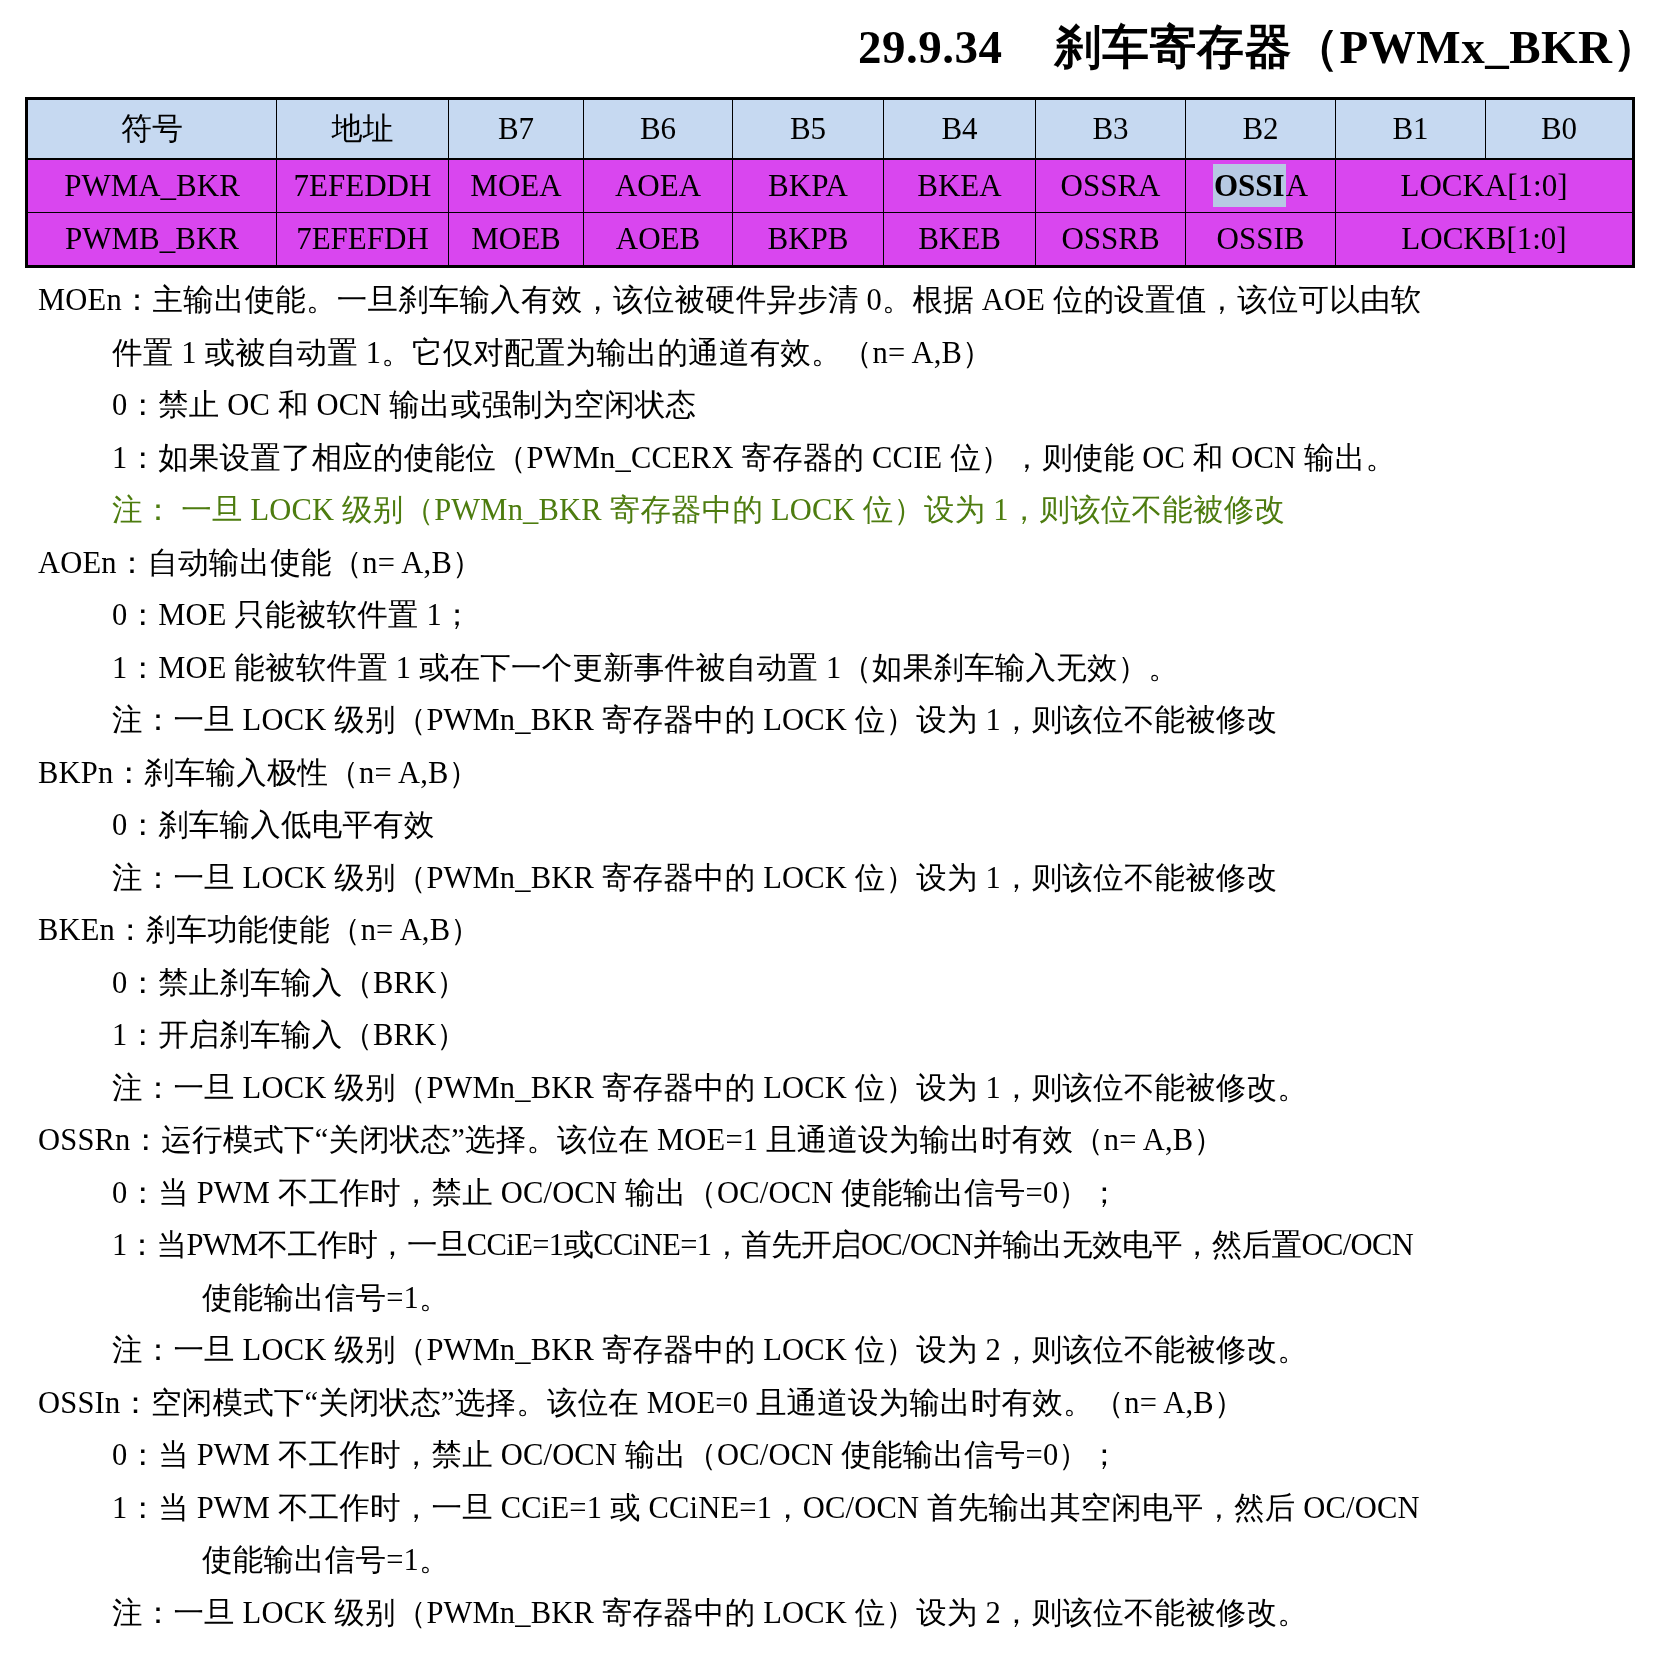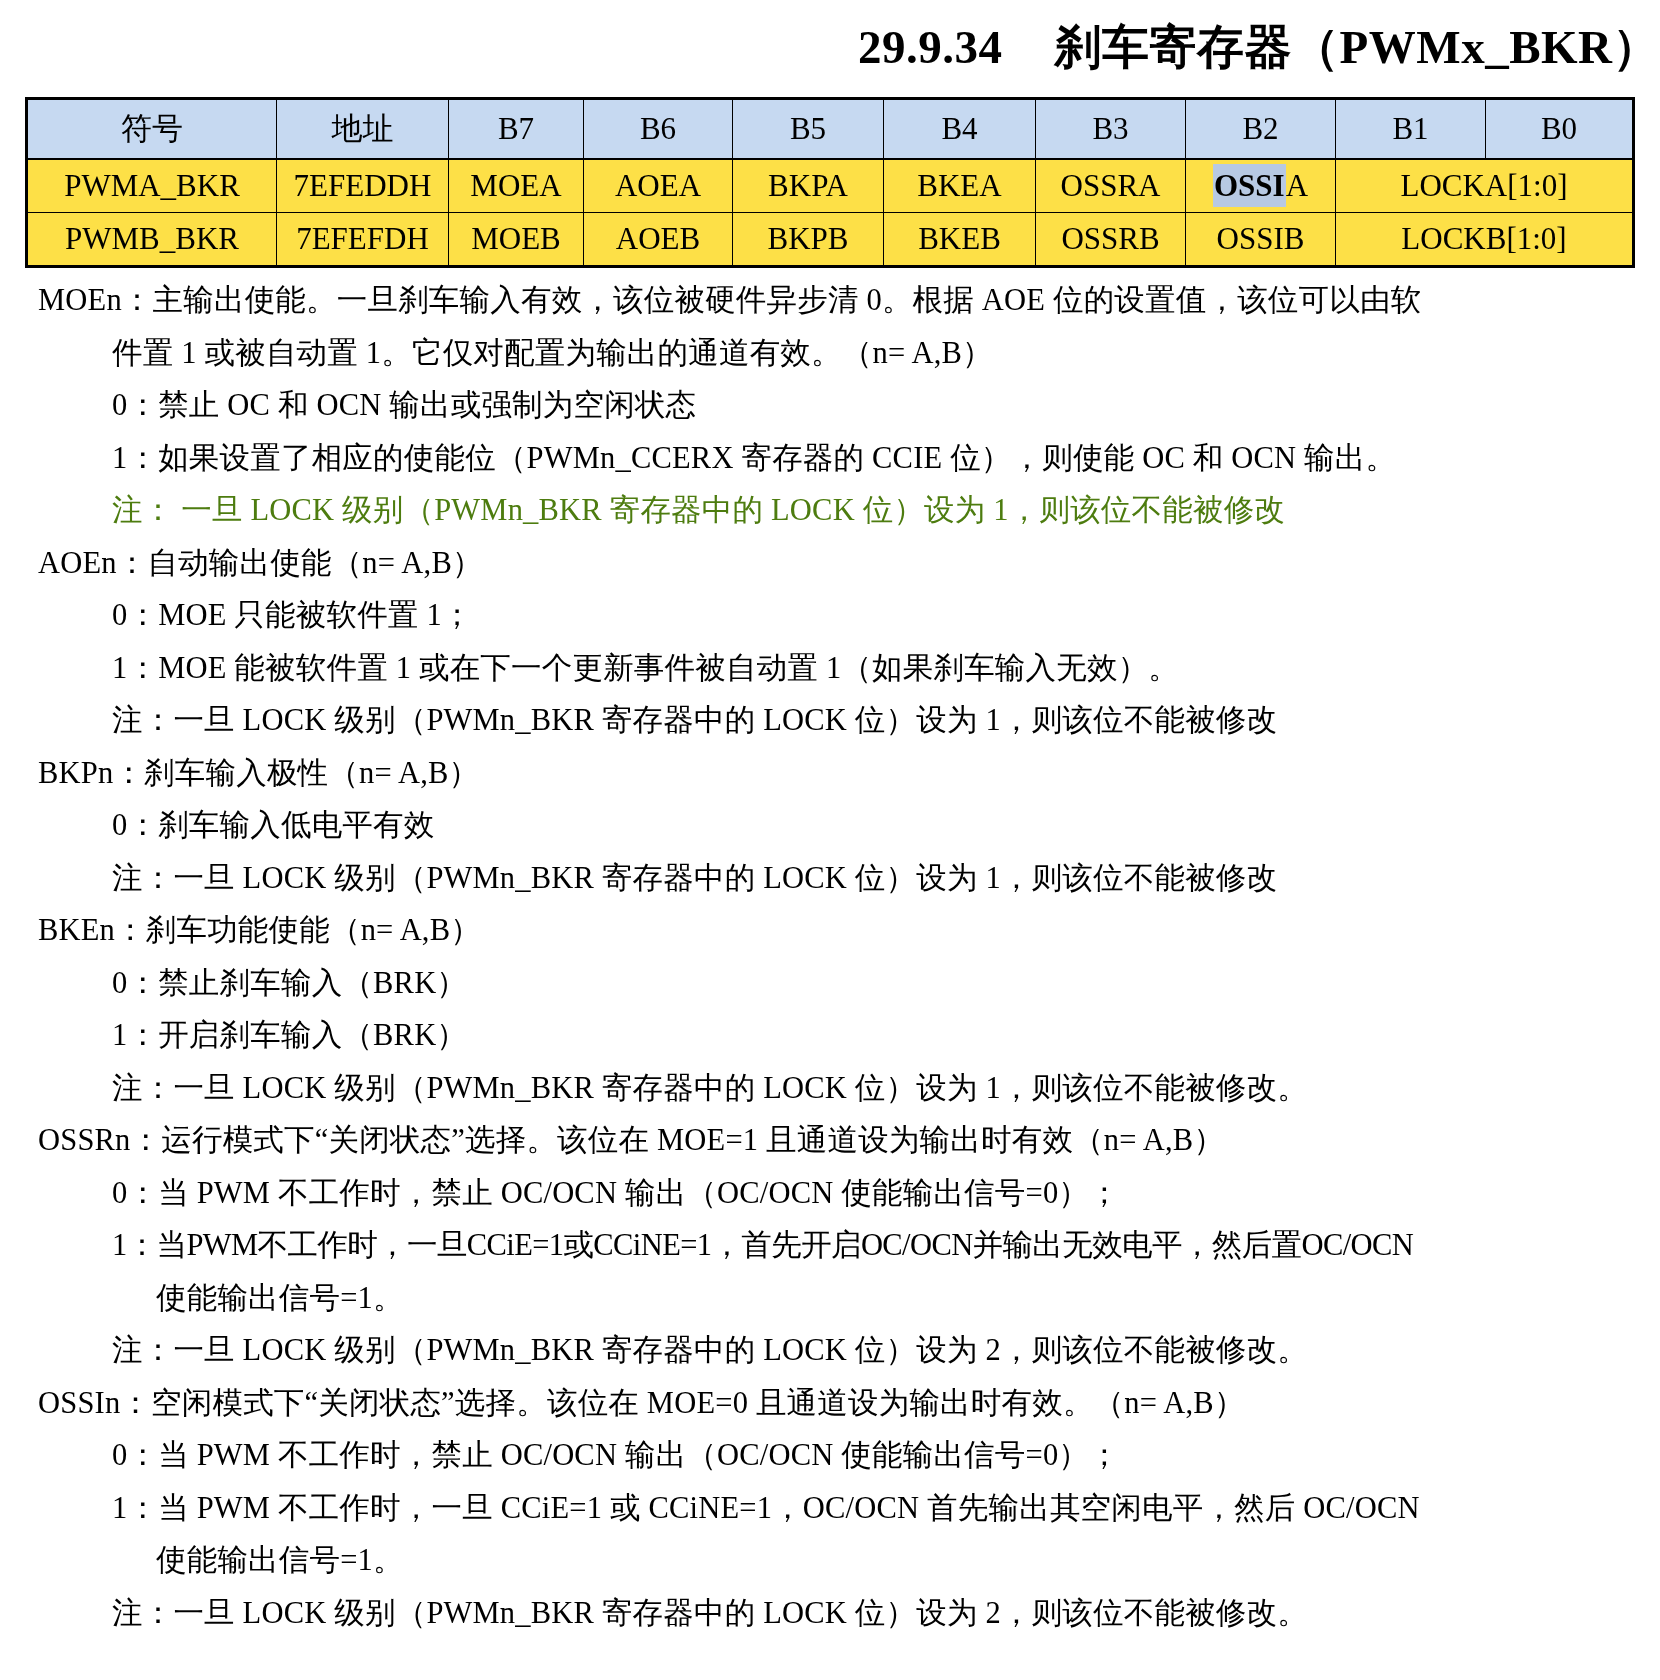--- a/index.html
+++ b/index.html
@@ -41,34 +41,34 @@
     font-weight: normal;
     padding: 8px;
     overflow: hidden;
     white-space: nowrap;
   }
   table.reg-table thead th {
     background: #c6d9f1;
     height: 55px;
     border-bottom: 2.5px solid #000;
   }
-  table.reg-table tbody td { height: 49px; background: #fde047; }
+  table.reg-table tbody td { height: 49px; background: #d946ef; }
   .sel-hl { background: #b7c9e3; padding: 4px 1px; font-weight: bold; }
 
   
   .desc { margin-top: 6px; }
   .line {
     font-size: 30.5px;
     line-height: 52.5px;
     white-space: pre;
     letter-spacing: 0.2px;
   }
   .i0 { padding-left: 38px; }
   .i1 { padding-left: 112px; }
-  .i2 { padding-left: 156px; }
+  .i2 { padding-left: 156px; margin-left: 46px; }
   .blue { color: #4d7c0f; }
   .tight { letter-spacing: -0.6px; }
 </style>
 </head>
 <body>
 
 <div class="page">
 
   <h1 class="heading"><span class="sec-num">29.9.34</span><span>刹车寄存器（PWMx_BKR）</span></h1>
 

